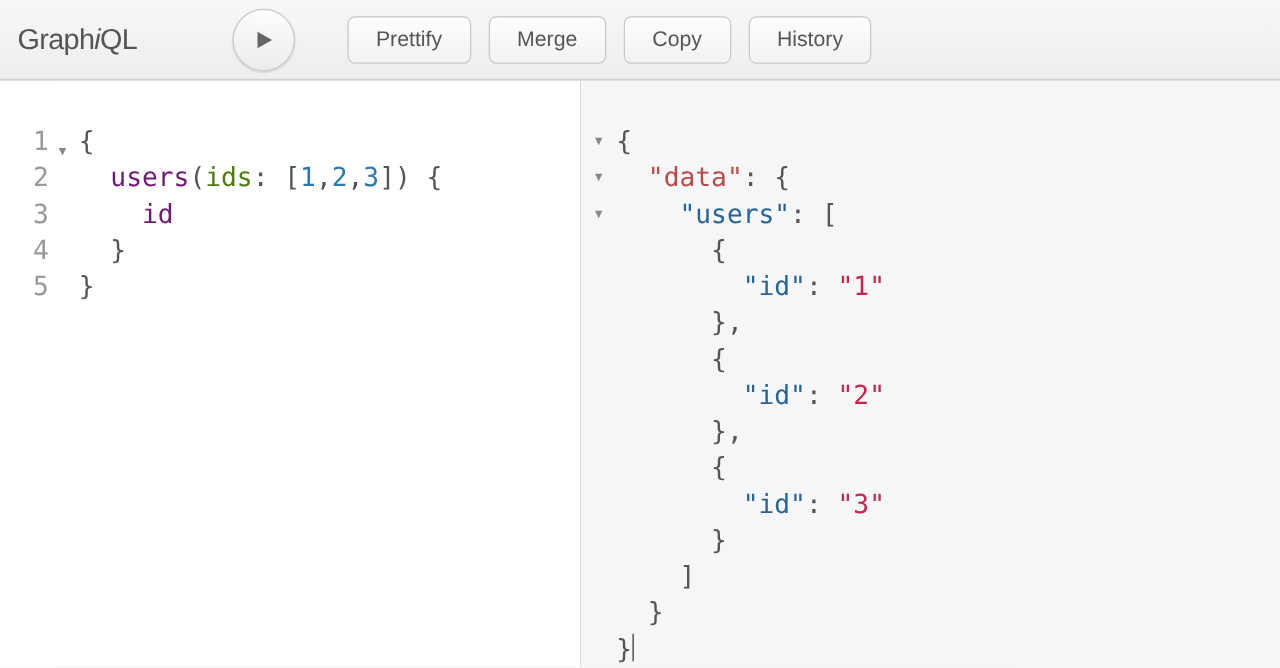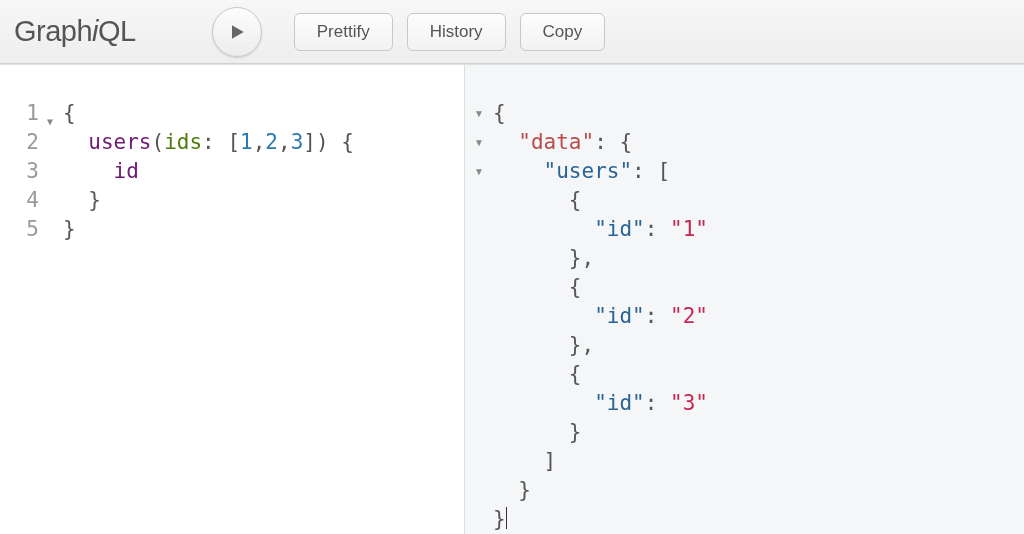--- a/index.html
+++ b/index.html
@@ -8,21 +8,21 @@
 
   .toolbar {
     height: 64px;
     background: linear-gradient(#f7f7f7, #eeeeee);
     border-bottom: 1px solid #d0d0d0;
     display: flex;
     align-items: center;
     padding: 0 14px;
     gap: 16px;
   }
-  .logo { font-size: 29px; color: #555; font-weight: 400; letter-spacing: -0.5px; text-align: right; }
+  .logo { font-size: 23px; color: #555; font-weight: 400; letter-spacing: -0.5px; text-align: right; }
   .logo .i-part { font-style: italic; font-weight: 300; }
 
   .play-btn {
     width: 50px; height: 50px;
     border-radius: 50%;
     background: linear-gradient(#fdfdfd, #ececec);
     border: 1px solid #c8c8c8;
     box-shadow: 0 1px 2px rgba(0,0,0,0.15);
     display: flex; align-items: center; justify-content: center;
     cursor: pointer;
@@ -33,21 +33,21 @@
   .tool-btn {
     height: 38px;
     padding: 0 22px;
     background: linear-gradient(#fdfdfd, #f2f2f2);
     border: 1px solid #c8c8c8;
     border-radius: 6px;
     font-size: 17px;
     color: #555;
     cursor: pointer;
   }
-  .tool-group { display: flex; gap: 14px; margin-left: 16px; }
+  .tool-group { display: flex; gap: 14px; margin-left: 26px; }
 
   .panes {
     flex: 1;
     display: flex;
     min-height: 0;
     border-top: 1px solid #e0e0e0;
   }
   .query-pane {
     width: 465px;
     display: flex;
@@ -134,22 +134,23 @@
   </div>
 
   <button class="play-btn">
     <svg viewBox="0 0 24 24">
       <polygon points="6,4 20,12 6,20" fill="#666"></polygon>
     </svg>
   </button>
 
   <div class="tool-group">
     <button class="tool-btn">Prettify</button>
+    <button class="tool-btn">Merge</button>
+    <button class="tool-btn">Copy</button>
     <button class="tool-btn">History</button>
-    <button class="tool-btn">Copy</button>
   </div>
 </div>
 
 <div class="panes">
 
   <div class="query-pane">
     <div class="gutter" id="query-gutter">
         <div class="ln">1<span class="fold">▼</span></div>
         <div class="ln">2</div>
         <div class="ln">3</div>

